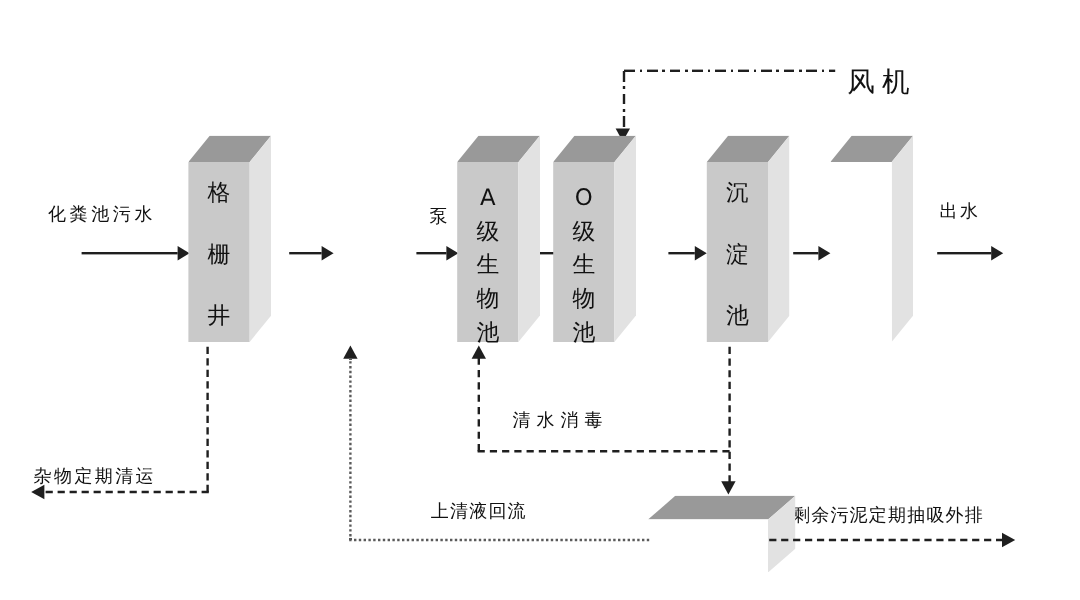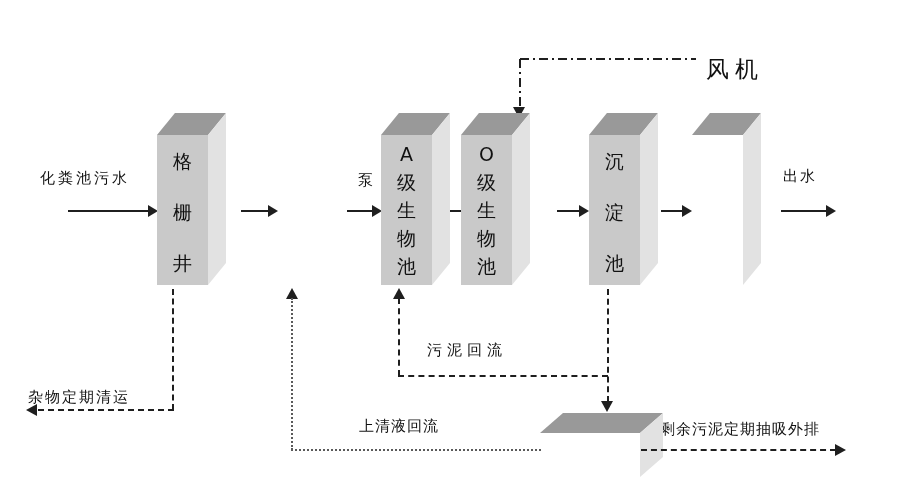--- a/index.html
+++ b/index.html
@@ -12,21 +12,21 @@
   
   .box3d{position:absolute;width:69px;height:172px;top:113px;}
   .box3d .topf{position:absolute;left:0;top:0;width:69px;height:22px;background:var(--box-top,#999);
     clip-path:polygon(0 100%,26% 0,100% 0,74% 100%);}
   .box3d .sidef{position:absolute;left:51px;top:0;width:18px;height:172px;background:var(--box-side,#e2e2e2);
     clip-path:polygon(0 12.8%,100% 0,100% 87.2%,0 100%);}
   .box3d .front{position:absolute;left:0;top:22px;width:51px;height:150px;background:var(--box-front,#c9c9c9);}
   .vtext{margin:0 auto;width:22px;word-break:break-all;text-align:center;font-size:19px;color:var(--text,#111);}
   .chars3{line-height:51px;padding-top:1px;}
   .chars4{line-height:29px;padding-top:3px;}
-  .chars5{line-height:28px;padding-top:5px;}
+  .chars5{line-height:28px;padding-top:16px;}
 
   
   .sbox{position:absolute;left:540px;top:413px;width:123px;height:64px;}
   .sbox .topf{position:absolute;left:0;top:0;width:123px;height:20px;background:var(--box-top,#999);
     clip-path:polygon(0 100%,18.7% 0,100% 0,81.3% 100%);}
   .sbox .sidef{position:absolute;left:100px;top:0;width:23px;height:64px;background:var(--box-side,#e2e2e2);
     clip-path:polygon(0 31.2%,100% 0,100% 68.8%,0 100%);}
   .sbox .front{position:absolute;left:0;top:20px;width:100px;height:44px;background:var(--box-front,#c9c9c9);text-align:center;}
   .htext{font-size:19px;line-height:42px;letter-spacing:1px;}
 
@@ -54,21 +54,21 @@
 </head>
 <body>
 
 <div class="canvas">
 
   <div class="lbl" style="left:40px;top:167px;letter-spacing:3px;">化粪池污水</div>
   <div class="lbl" style="left:358px;top:169px;">泵</div>
   <div class="lbl" style="left:706px;top:58px;font-size:23px;letter-spacing:6px;">风机</div>
   <div class="lbl" style="left:783px;top:165px;letter-spacing:2px;">出水</div>
   <div class="lbl" style="left:28px;top:386px;letter-spacing:2px;">杂物定期清运</div>
-  <div class="lbl" style="left:427px;top:339px;letter-spacing:5px;">污泥回流</div>
+  <div class="lbl" style="left:427px;top:339px;letter-spacing:5px;">清水消毒</div>
   <div class="lbl" style="left:660px;top:418px;letter-spacing:1px;">剩余污泥定期抽吸外排</div>
   <div class="lbl" style="left:359px;top:415px;letter-spacing:1px;">上清液回流</div>
 
   <div class="arr" style="left:68px;top:210px;width:80px;"></div>
   <div class="arr" style="left:241px;top:210px;width:27px;"></div>
   <div class="arr" style="left:347px;top:210px;width:25px;"></div>
   <div class="arr" style="left:450px;top:210px;width:23px;"></div>
   <div class="arr" style="left:557px;top:210px;width:22px;"></div>
   <div class="arr" style="left:661px;top:210px;width:21px;"></div>
   <div class="arr" style="left:781px;top:210px;width:45px;"></div>

